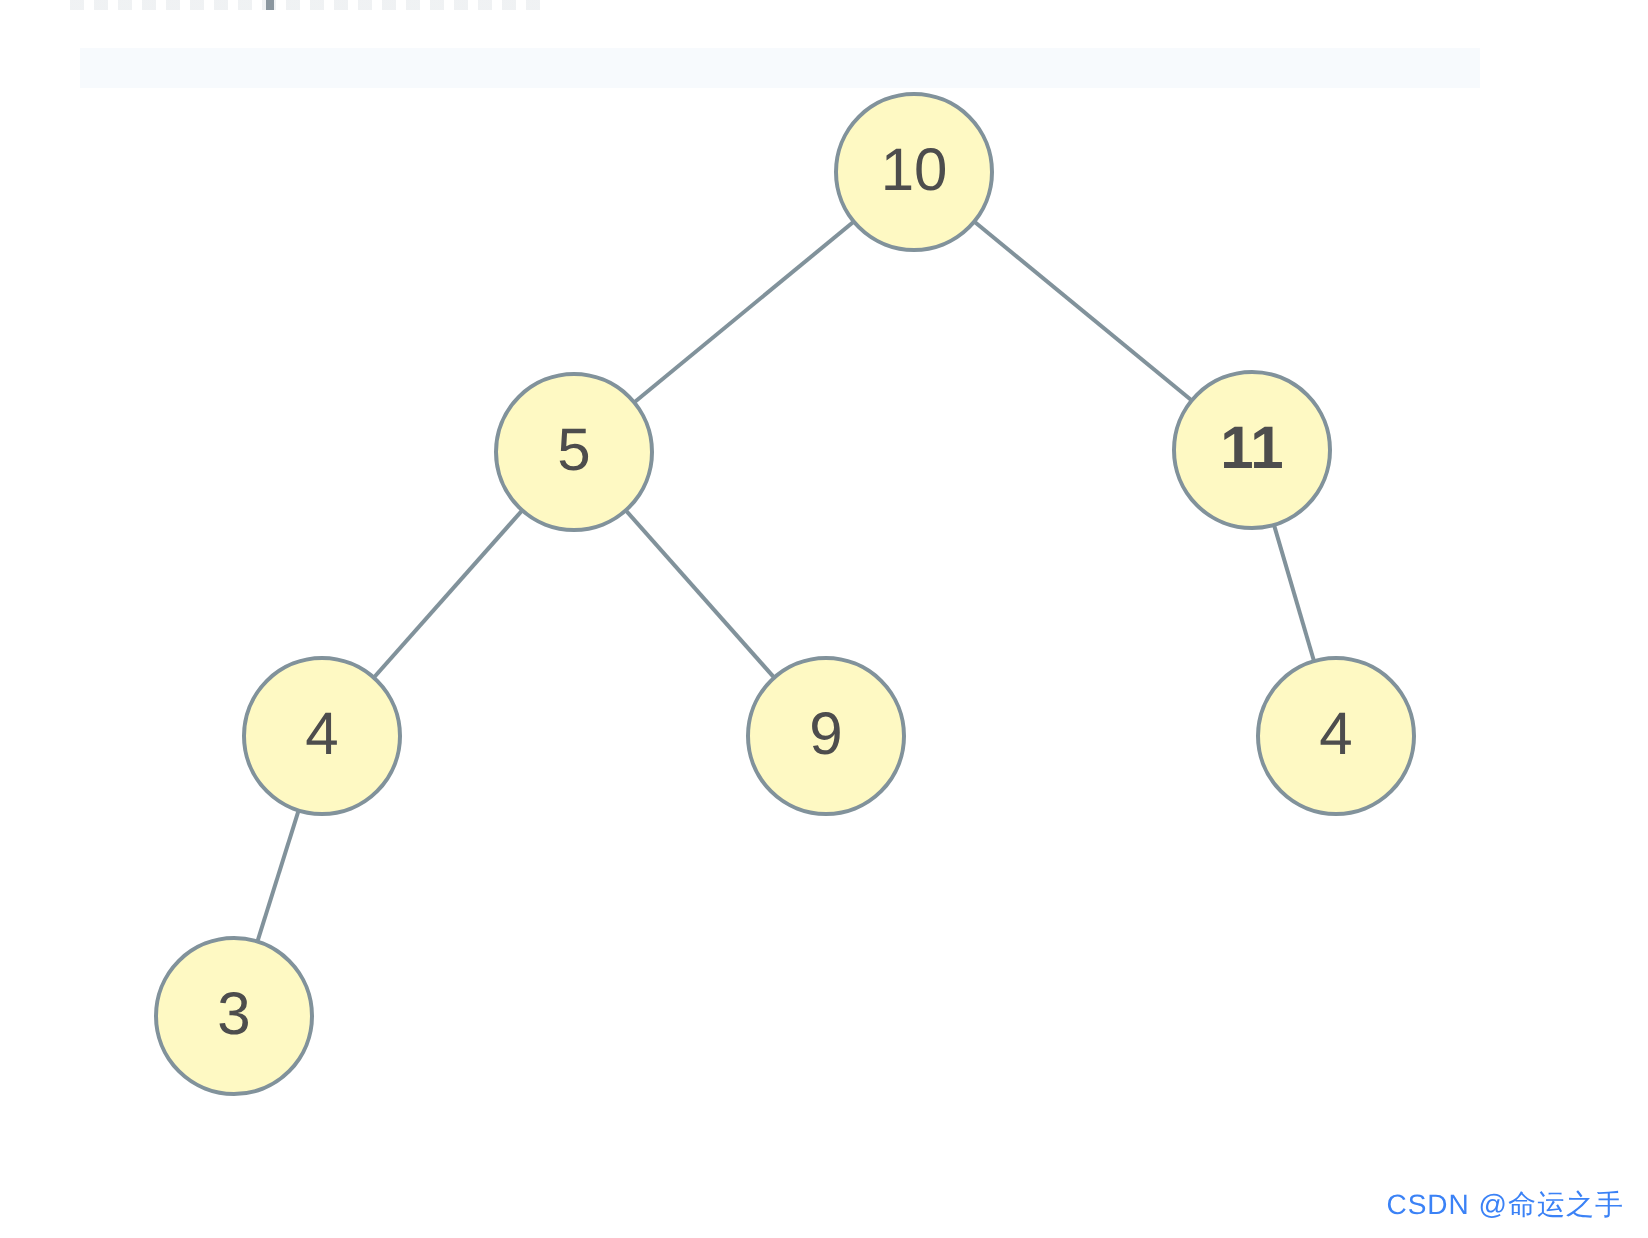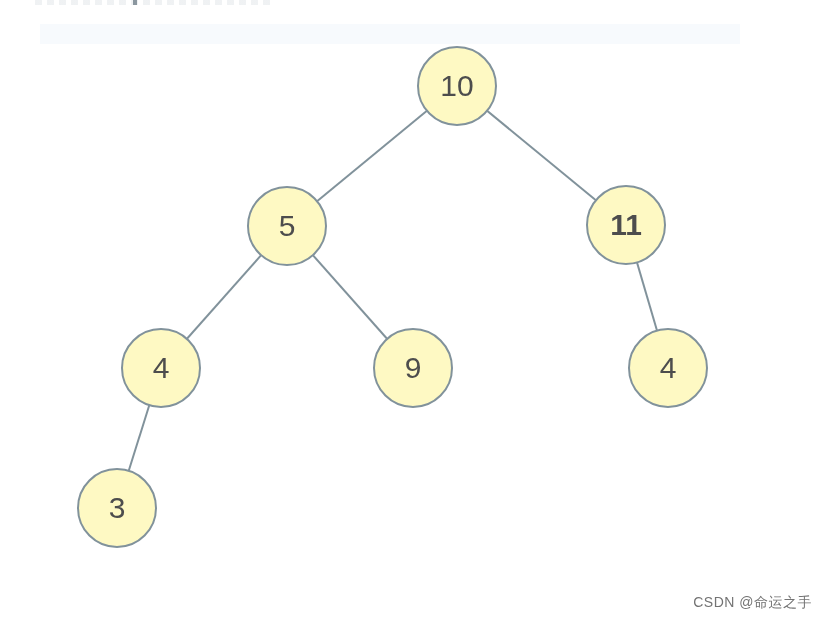--- a/index.html
+++ b/index.html
@@ -74,21 +74,21 @@
   .n11 { left: 586px; top: 185px; font-weight: bold; }
   .n4  { left: 121px; top: 328px; }
   .n9  { left: 373px; top: 328px; }
   .n12 { left: 628px; top: 328px; }
   .n3  { left:  77px; top: 468px; }
   .watermark {
     position: absolute;
     right: 12px;
     bottom: 7px;
     font-size: 14px;
-    color: #737373;
+    color: #3b82f6;
     letter-spacing: 0.5px;
     user-select: none;
   }
 </style>
 </head>
 <body>
 
 <div id="canvas">
 
   <div class="top-text-fragment"></div>

